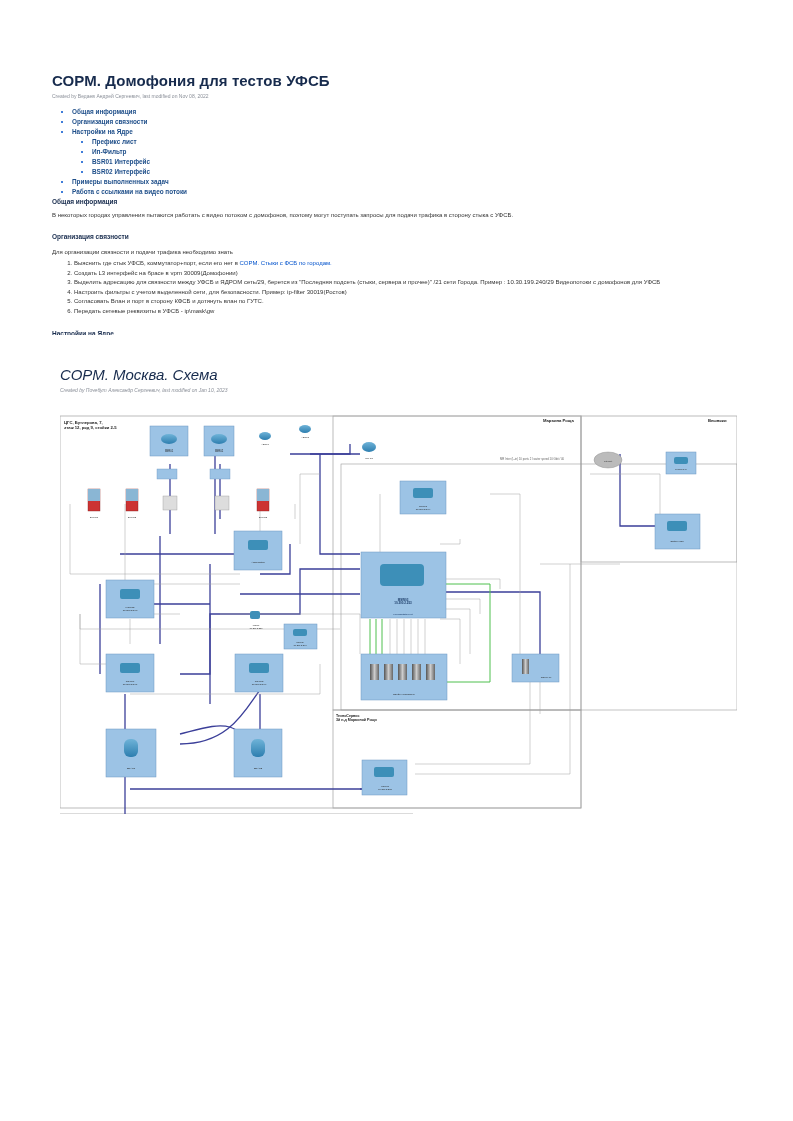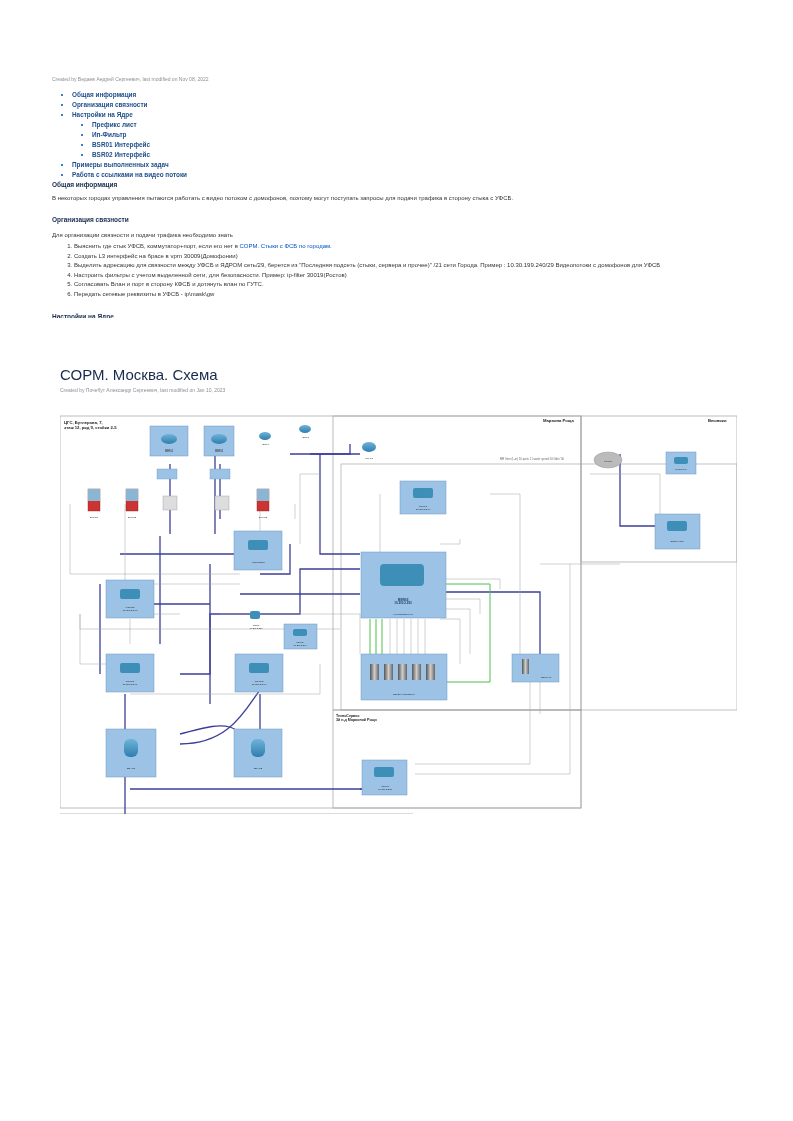--- a/index.html
+++ b/index.html
@@ -16,20 +16,21 @@
   ol.steps { font-size:6px; margin:4px 0 0 0; padding-left:22px; color:#333; }
   ol.steps li { line-height:9.6px; }
   a.link { color:#0052cc; text-decoration:none; }
   h1.title2 { font-size:15px; font-weight:normal; margin:0; color:#172b4d; }
   .diagram { position:absolute; left:60px; top:414px; width:677px; height:400px; }
 </style>
 </head>
 <body>
 
 <div class="page">
+  <h1 class="title">СОРМ. Домофония для тестов УФСБ</h1>
   <div class="meta">Created by Ведаев Андрей Сергеевич, last modified on Nov 08, 2022</div>
 
   <ul class="toc">
     <li><span>Общая информация</span></li>
     <li><span>Организация связности</span></li>
     <li><span>Настройки на Ядре</span>
       <ul>
         <li><span>Префикс лист</span></li>
         <li><span>Ип-Фильтр</span></li>
         <li><span>BSR01 Интерфейс</span></li>
@@ -49,21 +50,21 @@
     <li><span>Выяснить где стык УФСБ, коммутатор+порт, если его нет в </span><a class="link">СОРМ. Стыки с ФСБ по городам.</a></li>
     <li><span>Создать L3 интерфейс на брасе в vprn 30009(Домофонии)</span></li>
     <li><span>Выделить адресацию для связности между УФСБ  и ЯДРОМ сеть/29, берется из "Последняя подсеть (стыки, сервера и прочее)" /21 сети Города. Пример : 10.30.199.240/29 Видеопотоки с домофонов для УФСБ</span></li>
     <li><span>Настроить фильтры с учетом выделенной сети, для безопасности. Пример: ip-filter 30019(Ростов)</span></li>
     <li><span>Согласовать Влан и порт в сторону КФСБ и дотянуть влан по ГУТС.</span></li>
     <li><span>Передать сетевые реквизиты в УФСБ - ip\mask\gw</span></li>
   </ol>
   <h3 class="sec" style="margin-top:13px; height:5px; overflow:hidden;">Настройки на Ядре</h3>
 </div>
 
-<div style="position:absolute; left:60px; top:366px;">
+<div style="position:absolute; left:60px; top:366px;font-style:italic;">
   <h1 class="title2">СОРМ. Москва. Схема</h1>
   <div class="meta">Created by Почебут Александр Сергеевич, last modified on Jan 10, 2023</div>
 </div>
 
 <svg class="diagram" viewBox="0 0 677 400" xmlns="http://www.w3.org/2000/svg">
   <defs>
     <linearGradient id="rtr" x1="0" y1="0" x2="0" y2="1">
       <stop offset="0" stop-color="#6fb3d8"></stop>
         <stop offset="1" stop-color="#2d7eaf"></stop>
     </linearGradient>

